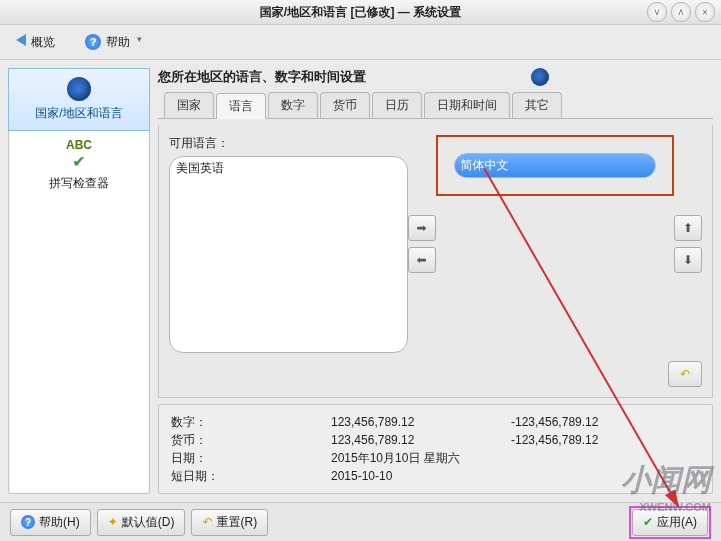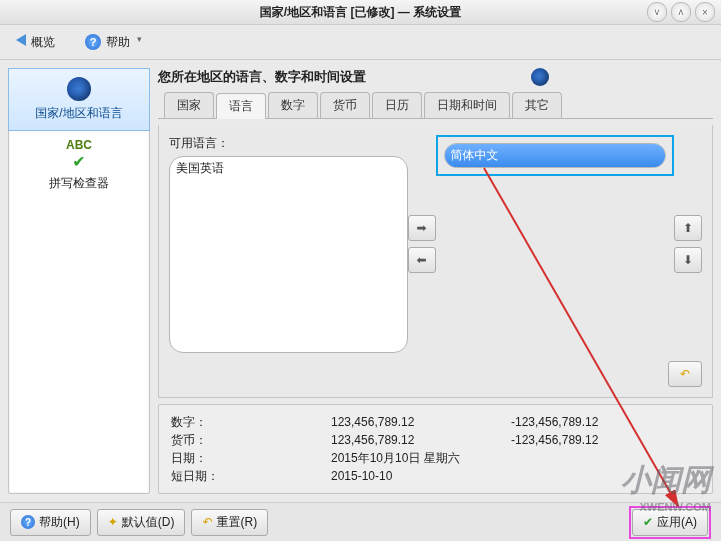--- a/index.html
+++ b/index.html
@@ -27,21 +27,21 @@
 .tabs{display:flex;border-bottom:1px solid #b5b5b5;padding-left:6px}
 .tab{padding:4px 12px;background:#e5e5e5;border:1px solid #b5b5b5;border-bottom:none;border-radius:4px 4px 0 0;margin-right:2px;color:#333}
 .tab.act{background:#f5f5f5;position:relative;top:1px}
 .panel{flex:1;background:#e9e9e9;border:1px solid #c5c5c5;border-top:none;padding:10px;display:flex;flex-direction:column;position:relative}
 .lists{flex:1;display:flex;}
 .col{flex:1;display:flex;flex-direction:column}
 .col-lbl{font-size:12px;margin-bottom:4px}
 .listbox{flex:1;background:#fff;border:1px solid #b5b5b5;border-radius:14px;overflow:hidden}
 .li{padding:3px 6px;font-size:12px}
 .li.sel{background:linear-gradient(#6fb0ff,#3b8ced);color:#fff}
-.preferred-wrap{border:2px solid #0ea5e9;padding:6px}
+.preferred-wrap{border:2px solid #c2410c;padding:16px}
 .midbtns,.rightbtns{display:flex;flex-direction:column;gap:6px;justify-content:center}
 .sqbtn{width:26px;height:24px;background:linear-gradient(#f9f9f9,#e0e0e0);border:1px solid #aaa;border-radius:3px;display:flex;align-items:center;justify-content:center;color:#555}
 .reset-row{display:flex;justify-content:flex-end;padding-top:8px}
 .info{background:#eee;border:1px solid #c5c5c5;border-radius:2px;padding:8px 12px;display:flex}
 .info-labels{width:160px}
 .info-vals{width:180px}
 .info-vals2{flex:1}
 .info div>div{line-height:18px}
 .bottombar{height:38px;display:flex;align-items:center;gap:6px;padding:0 10px;border-top:1px solid #ccc;background:#e6e6e6}
 .btn{display:flex;align-items:center;gap:4px;padding:4px 10px;background:linear-gradient(#f9f9f9,#e0e0e0);border:1px solid #aaa;border-radius:3px;font-size:12px}

